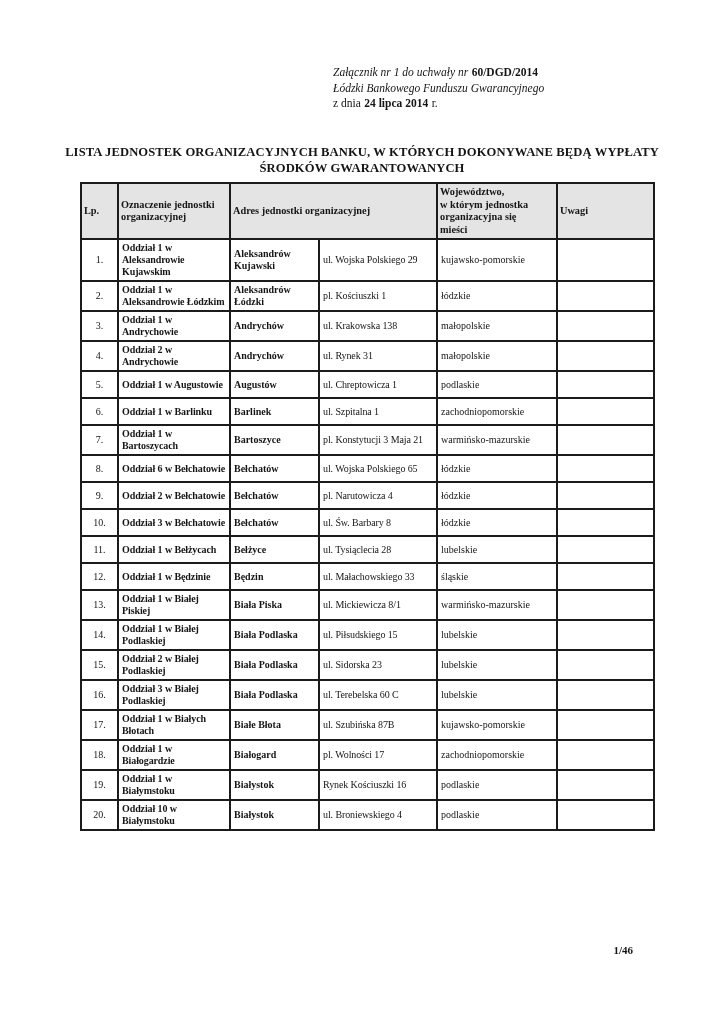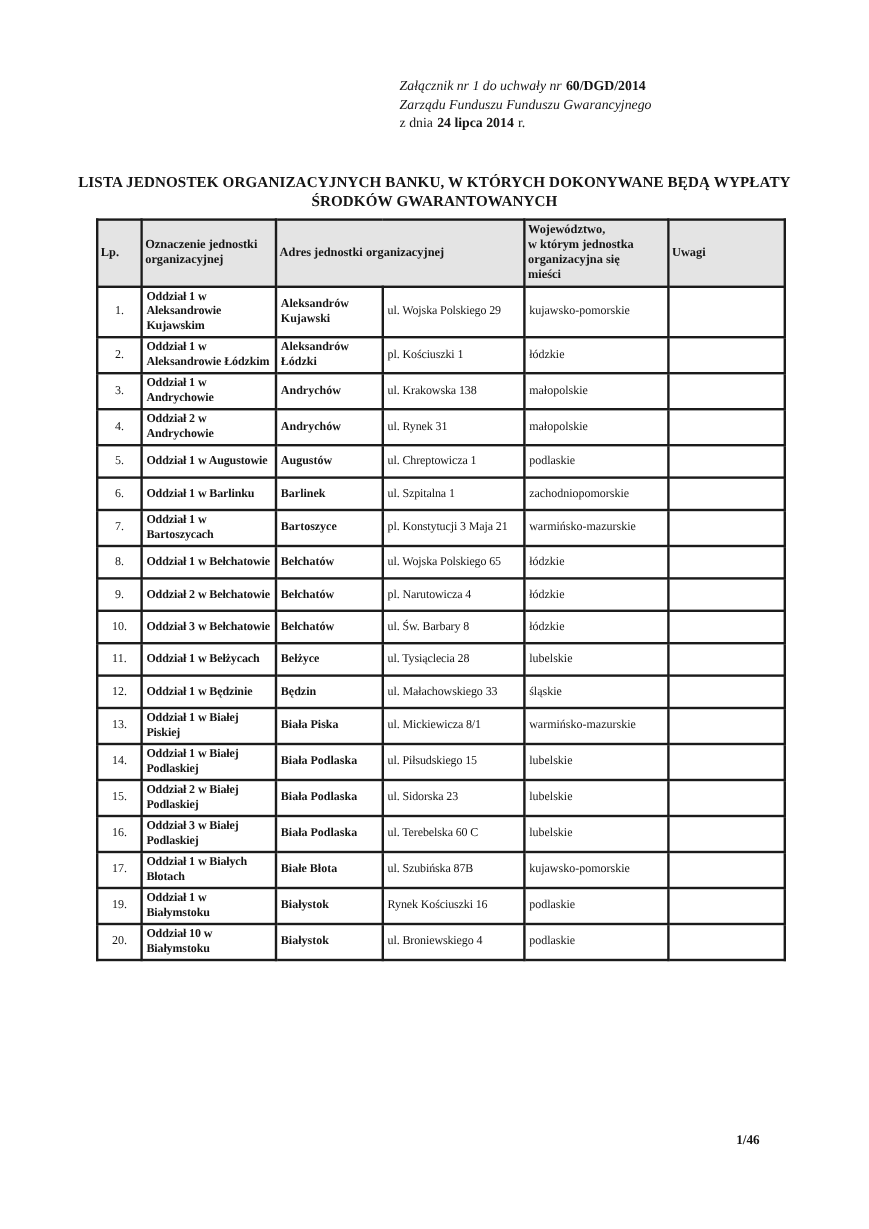--- a/index.html
+++ b/index.html
@@ -89,21 +89,21 @@
     font-size: 11px;
   }
 </style>
 </head>
 <body>
 
 <div class="page">
 
   <div class="annex">
     <div class="annex-line"><span class="it">Załącznik nr 1 do uchwały nr</span><span class="b">60/DGD/2014</span></div>
-    <div class="annex-line it">Zarządu Funduszu Funduszu Gwarancyjnego</div>
+    <div class="annex-line it">Łódzki Bankowego Funduszu Gwarancyjnego</div>
     <div class="annex-line"><span>z dnia</span><span class="b">24 lipca 2014</span><span>r.</span></div>
   </div>
 
   <div class="doc-title">
     <div>LISTA JEDNOSTEK ORGANIZACYJNYCH BANKU, W KTÓRYCH DOKONYWANE BĘDĄ WYPŁATY</div>
     <div>ŚRODKÓW GWARANTOWANYCH</div>
   </div>
 
   <table class="units">
     <colgroup>
@@ -187,21 +187,21 @@
           <td class="td-lp">7.</td>
           <td class="td-unit">Oddział 1 w
 Bartoszycach</td>
           <td class="td-city">Bartoszyce</td>
           <td class="td-street">pl. Konstytucji 3 Maja 21</td>
           <td class="td-voiv">warmińsko-mazurskie</td>
           <td class="td-remarks"></td>
         </tr>
         <tr>
           <td class="td-lp">8.</td>
-          <td class="td-unit">Oddział 1 w Bełchatowie</td>
+          <td class="td-unit">Oddział 6 w Bełchatowie</td>
           <td class="td-city">Bełchatów</td>
           <td class="td-street">ul. Wojska Polskiego 65</td>
           <td class="td-voiv">łódzkie</td>
           <td class="td-remarks"></td>
         </tr>
         <tr>
           <td class="td-lp">9.</td>
           <td class="td-unit">Oddział 2 w Bełchatowie</td>
           <td class="td-city">Bełchatów</td>
           <td class="td-street">pl. Narutowicza 4</td>
@@ -271,20 +271,29 @@
         <tr>
           <td class="td-lp">17.</td>
           <td class="td-unit">Oddział 1 w Białych
 Błotach</td>
           <td class="td-city">Białe Błota</td>
           <td class="td-street">ul. Szubińska 87B</td>
           <td class="td-voiv">kujawsko-pomorskie</td>
           <td class="td-remarks"></td>
         </tr>
         <tr>
+          <td class="td-lp">18.</td>
+          <td class="td-unit">Oddział 1 w
+Białogardzie</td>
+          <td class="td-city">Białogard</td>
+          <td class="td-street">pl. Wolności 17</td>
+          <td class="td-voiv">zachodniopomorskie</td>
+          <td class="td-remarks"></td>
+        </tr>
+        <tr>
           <td class="td-lp">19.</td>
           <td class="td-unit">Oddział 1 w
 Białymstoku</td>
           <td class="td-city">Białystok</td>
           <td class="td-street">Rynek Kościuszki 16</td>
           <td class="td-voiv">podlaskie</td>
           <td class="td-remarks"></td>
         </tr>
         <tr>
           <td class="td-lp">20.</td>

